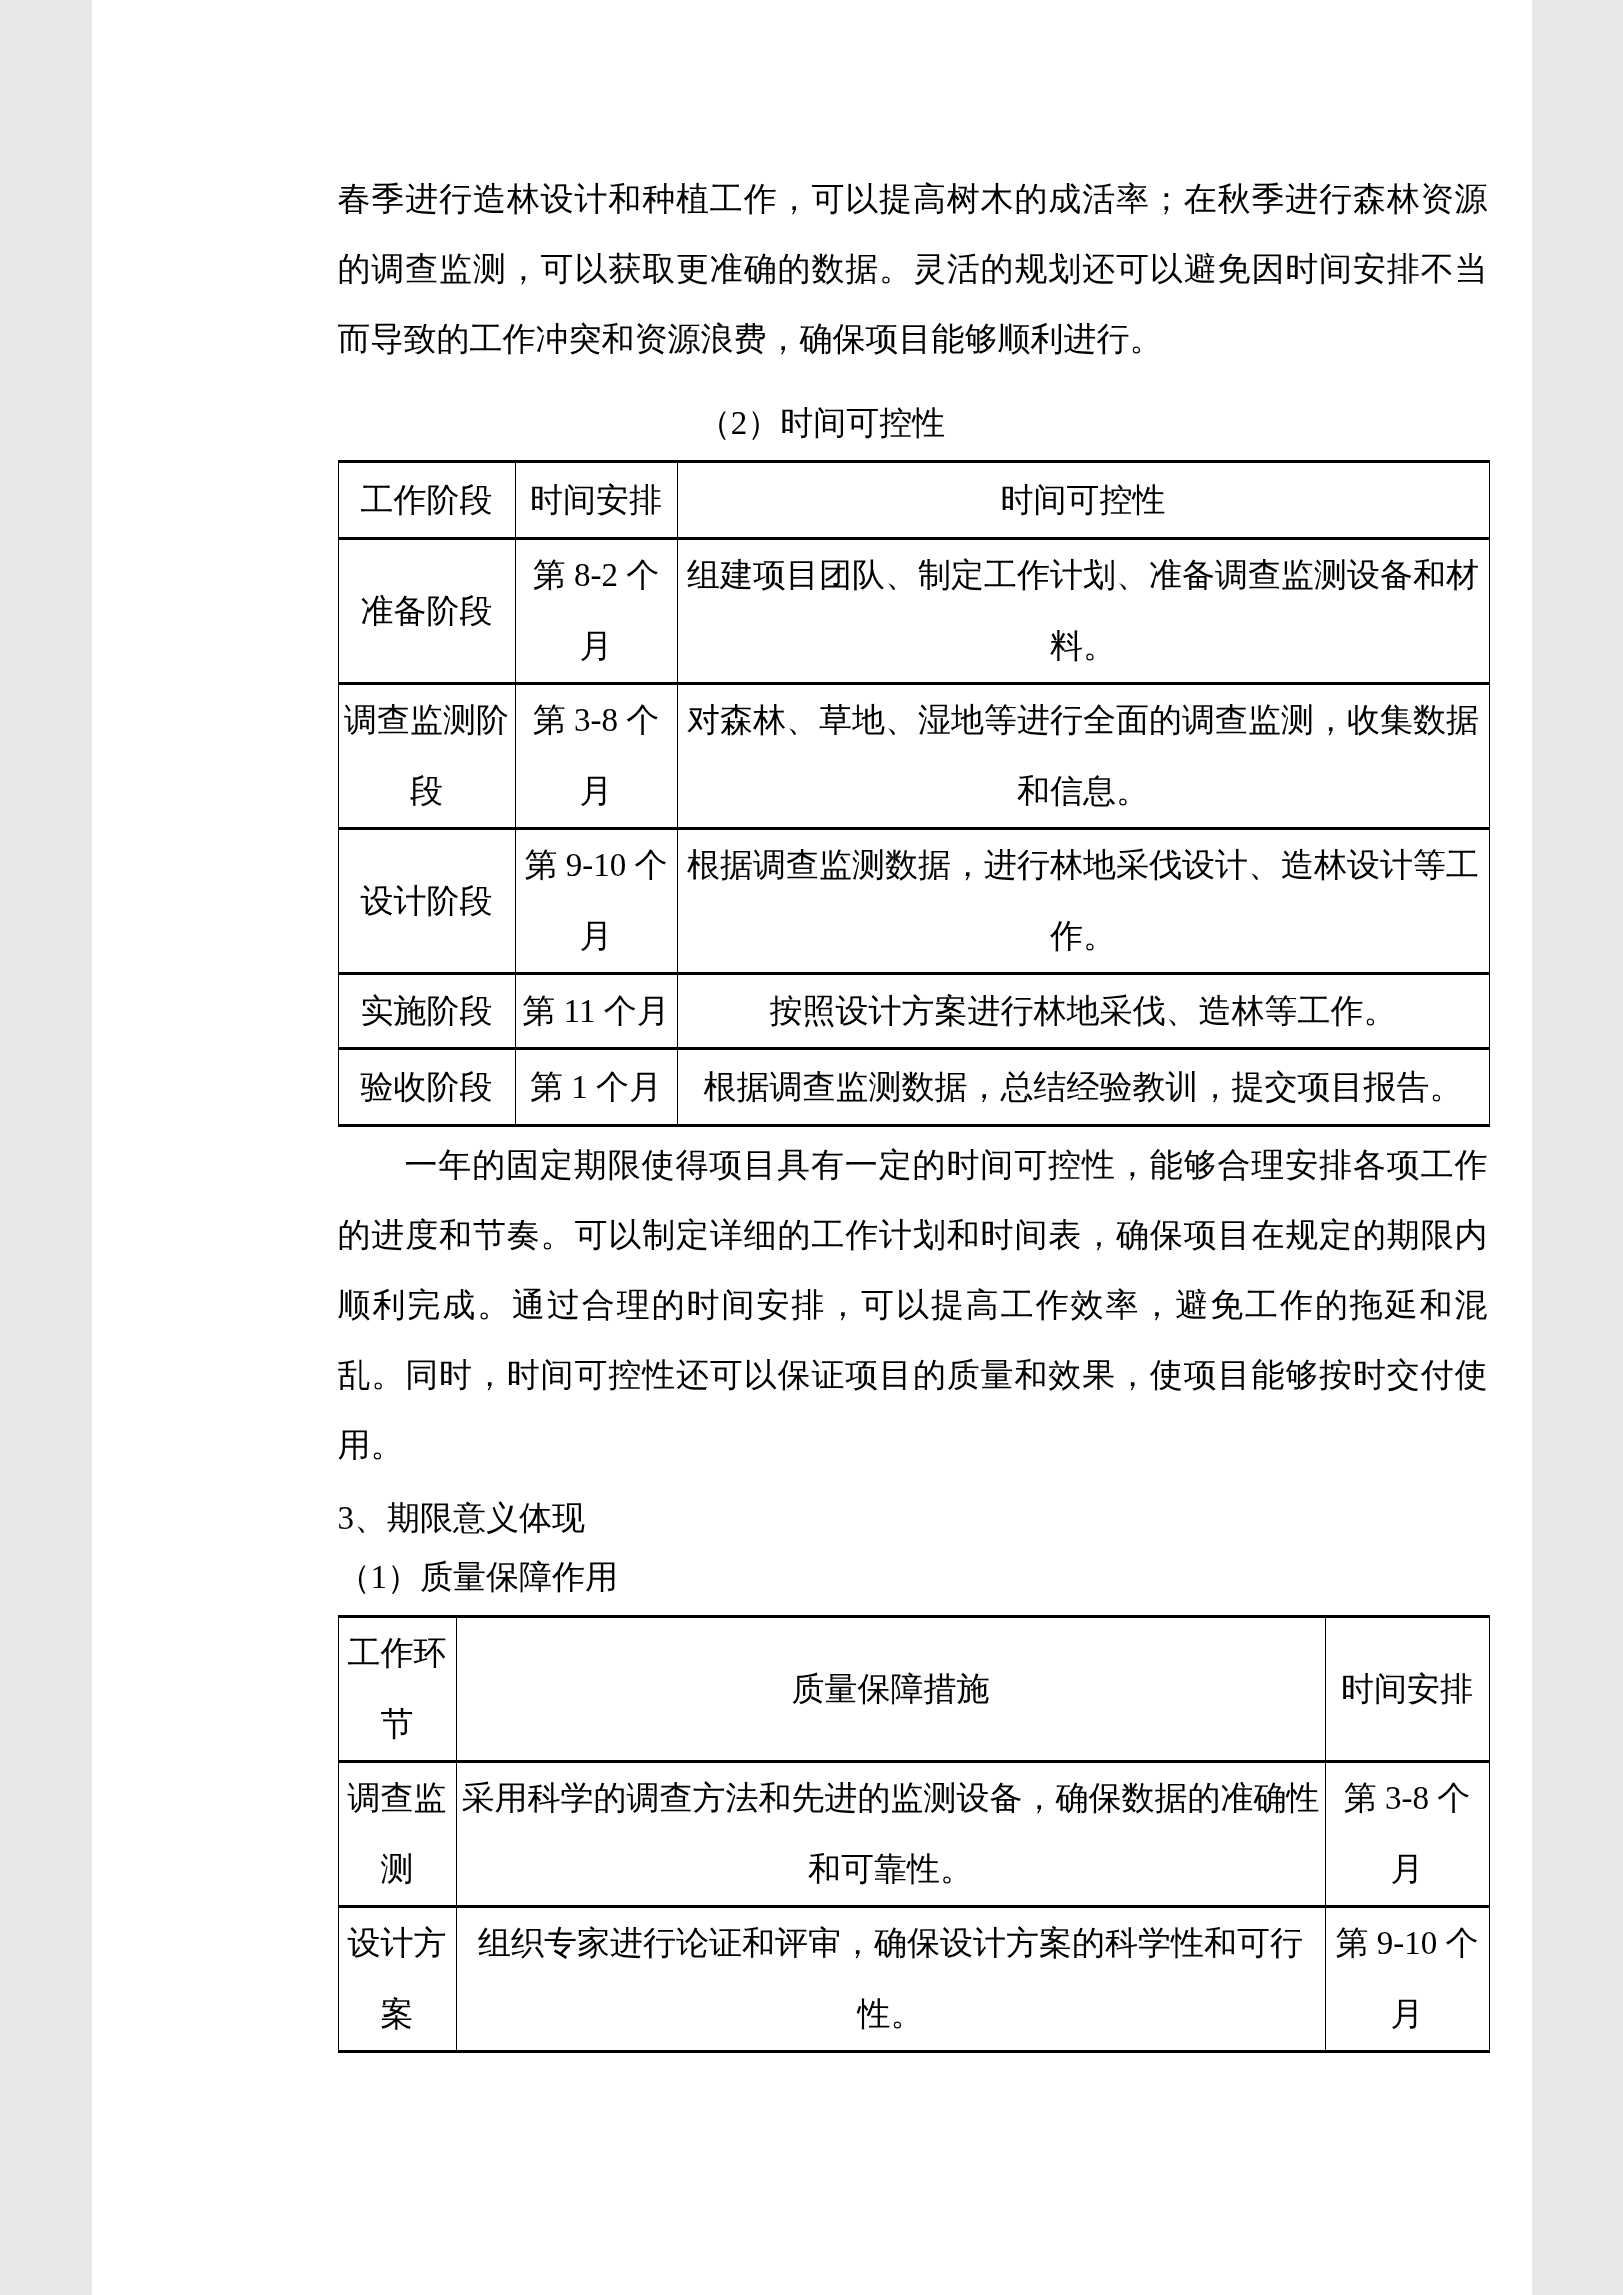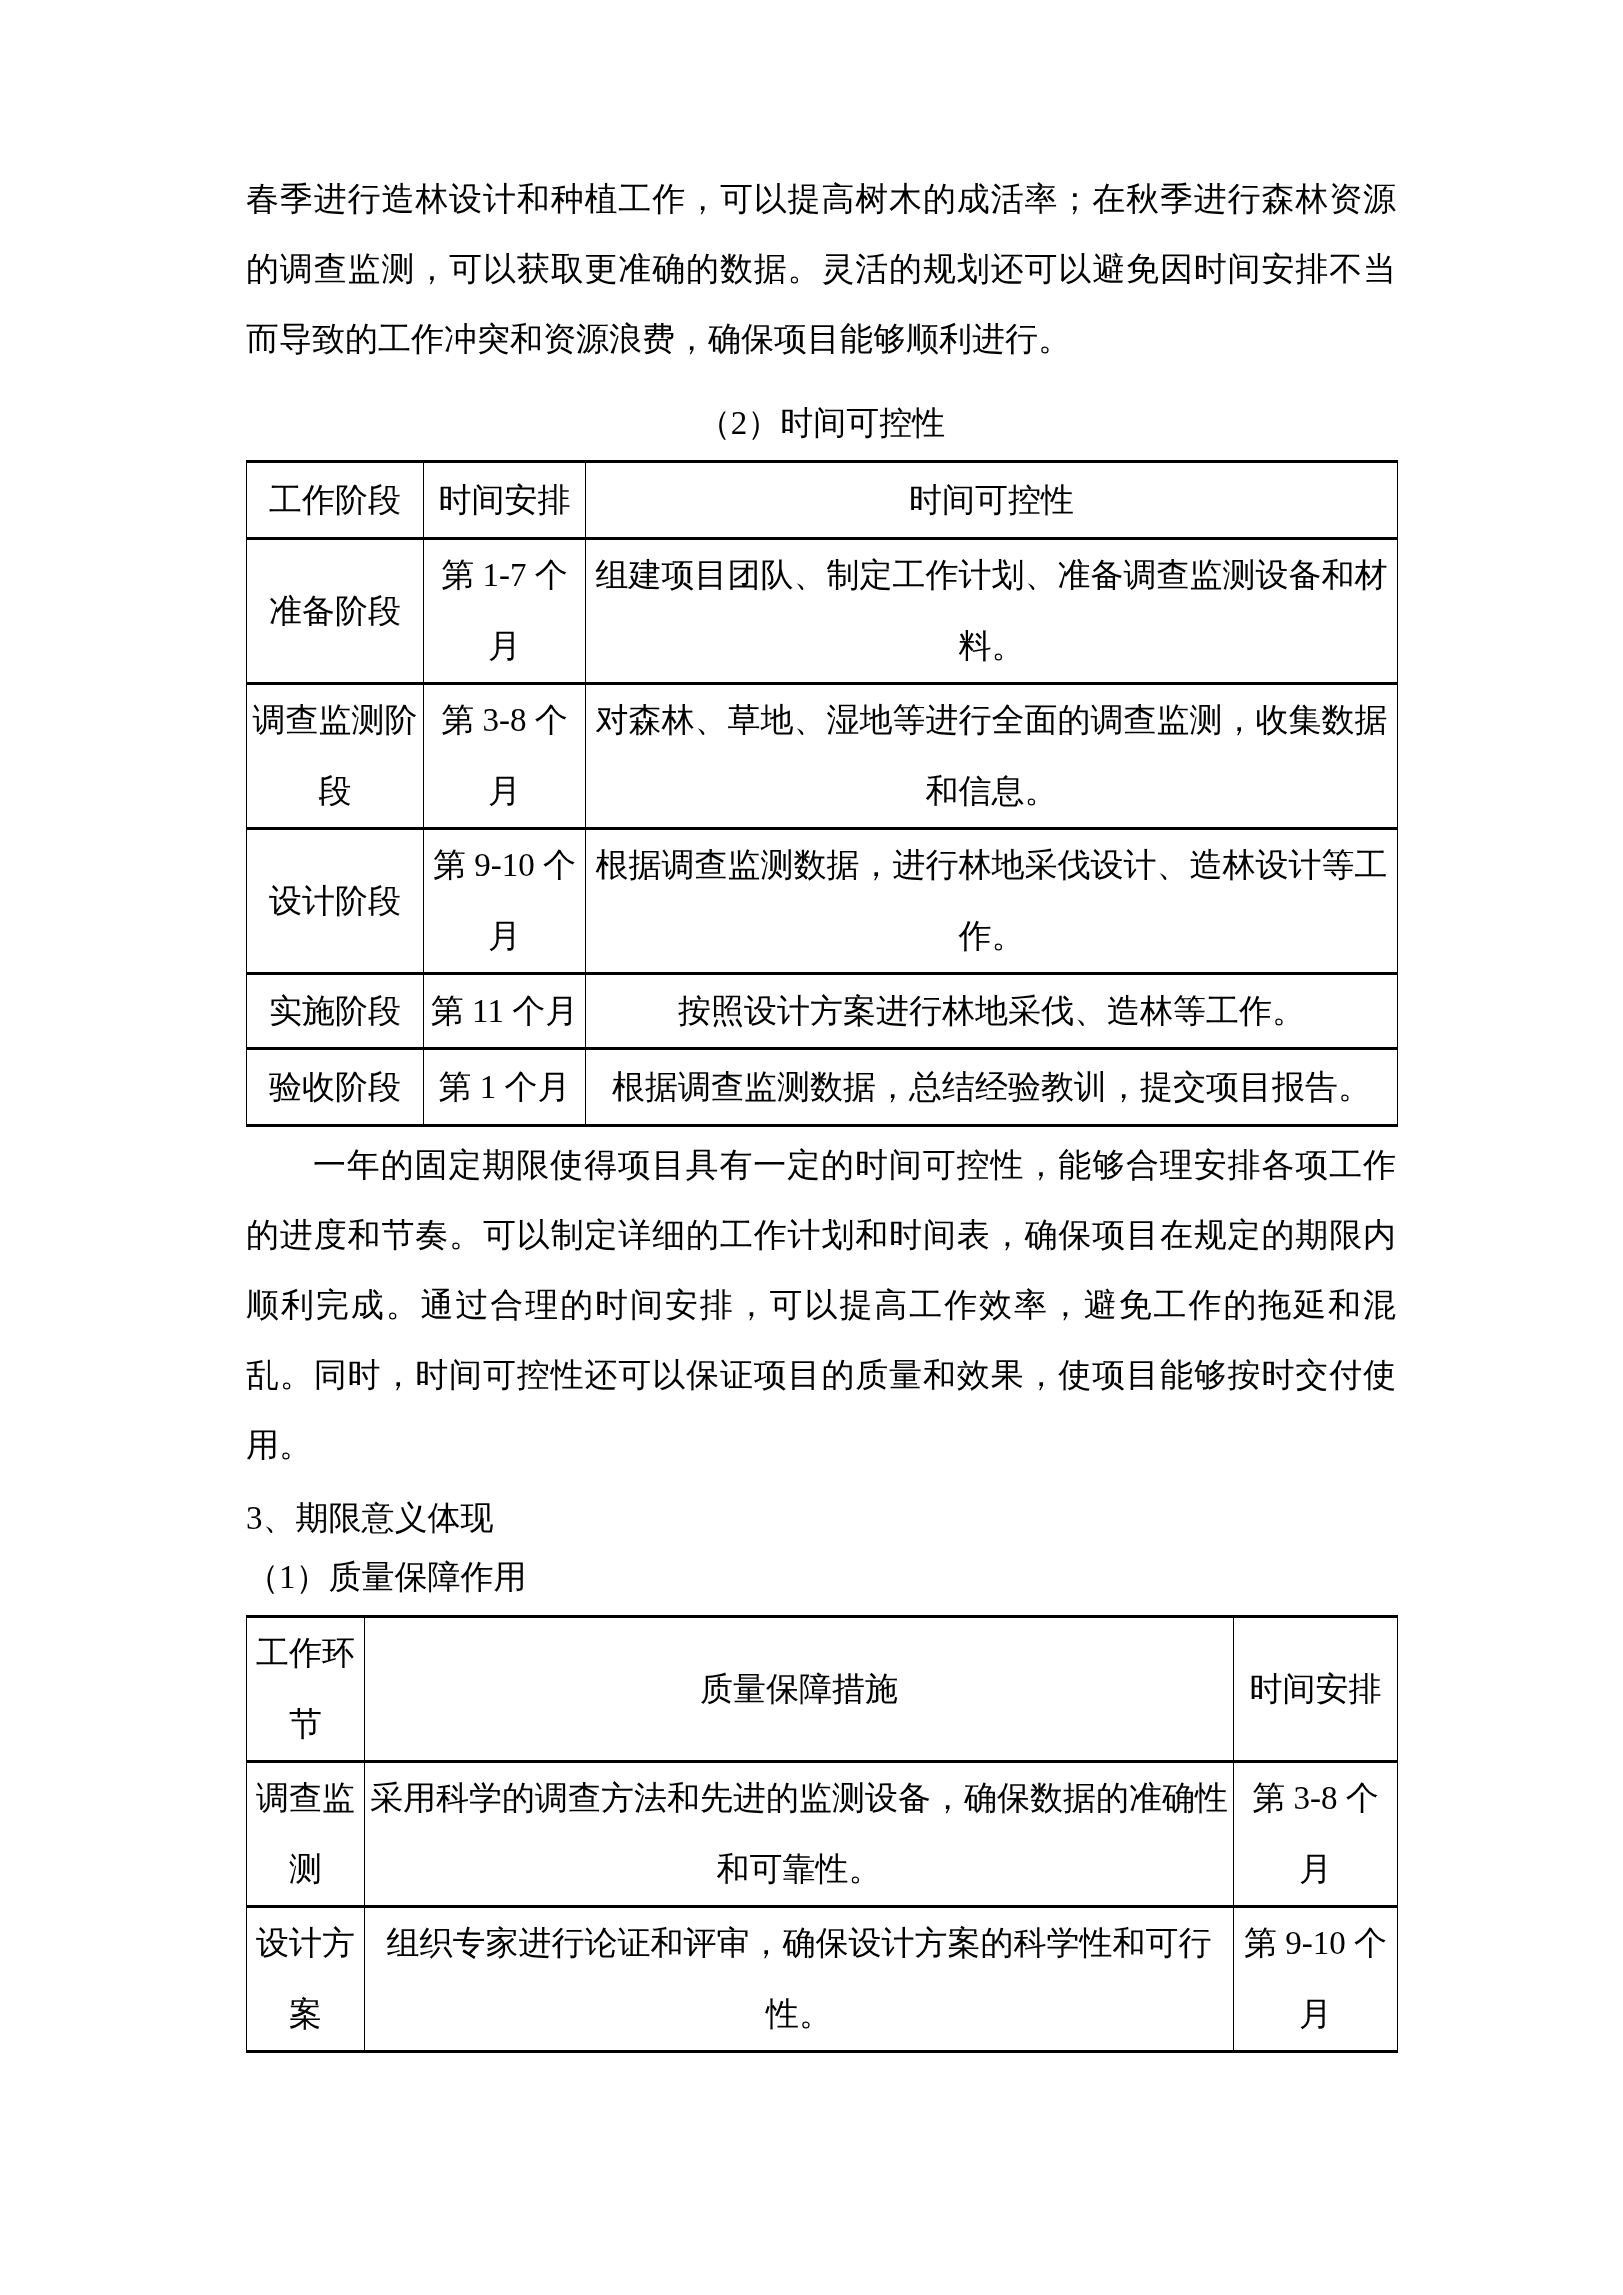--- a/index.html
+++ b/index.html
@@ -1,19 +1,19 @@
 <!DOCTYPE html>
 <html style="font-size:10.5px"><head>
 <meta charset="utf-8">
 <style>
   * { margin: 0; padding: 0; box-sizing: border-box; }
   html, body { background: #e8e8e8; }
   .page {
     position: relative;
-    width: 1623px;
+    width: 1440px;
     height: 2295px;
     margin: 0 auto;
     background: #ffffff;
     color: #000000;
     font-family: "Liberation Serif", "DejaVu Serif", serif;
     padding: 164px 226px 0 246px;
     overflow: hidden;
   }
   .body-text {
     font-size: 33px;
@@ -81,21 +81,21 @@
         <col class="t1-c3">
       </colgroup>
     <tbody>
       <tr class="t1-hdr">
         <td>工作阶段</td>
         <td>时间安排</td>
         <td>时间可控性</td>
       </tr>
       <tr class="t1-r1">
         <td>准备阶段</td>
-        <td>第 1-7 个月</td>
+        <td>第 8-2 个月</td>
         <td>组建项目团队、制定工作计划、准备调查监测设备和材料。</td>
       </tr>
       <tr class="t1-r2">
         <td>调查监测阶段</td>
         <td>第 3-8 个月</td>
         <td>对森林、草地、湿地等进行全面的调查监测，收集数据和信息。</td>
       </tr>
       <tr class="t1-r3">
         <td>设计阶段</td>
         <td>第 9-10 个月</td>

